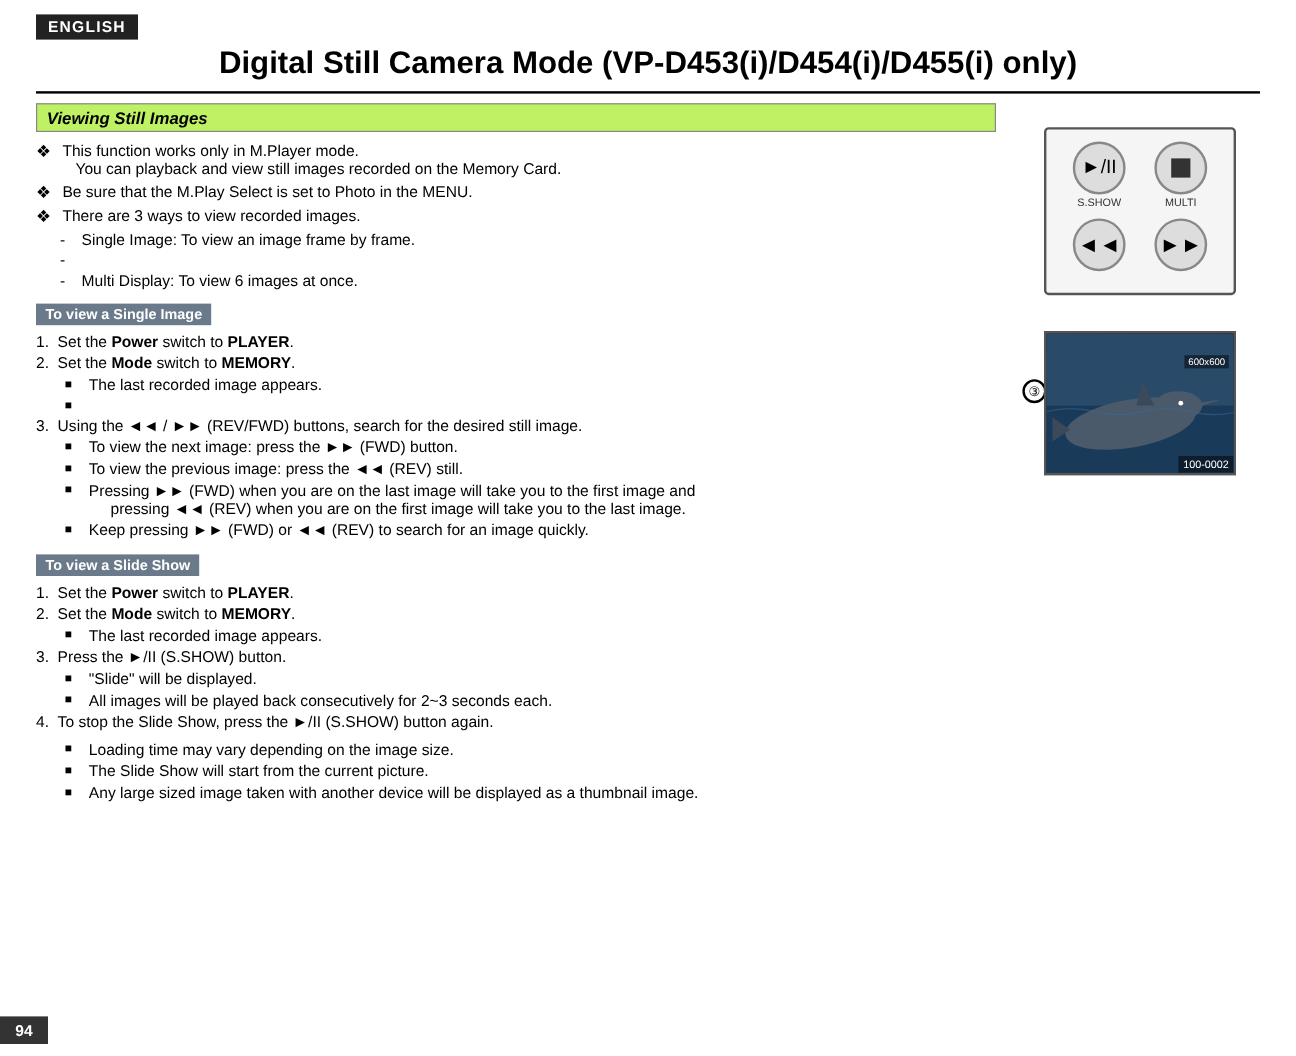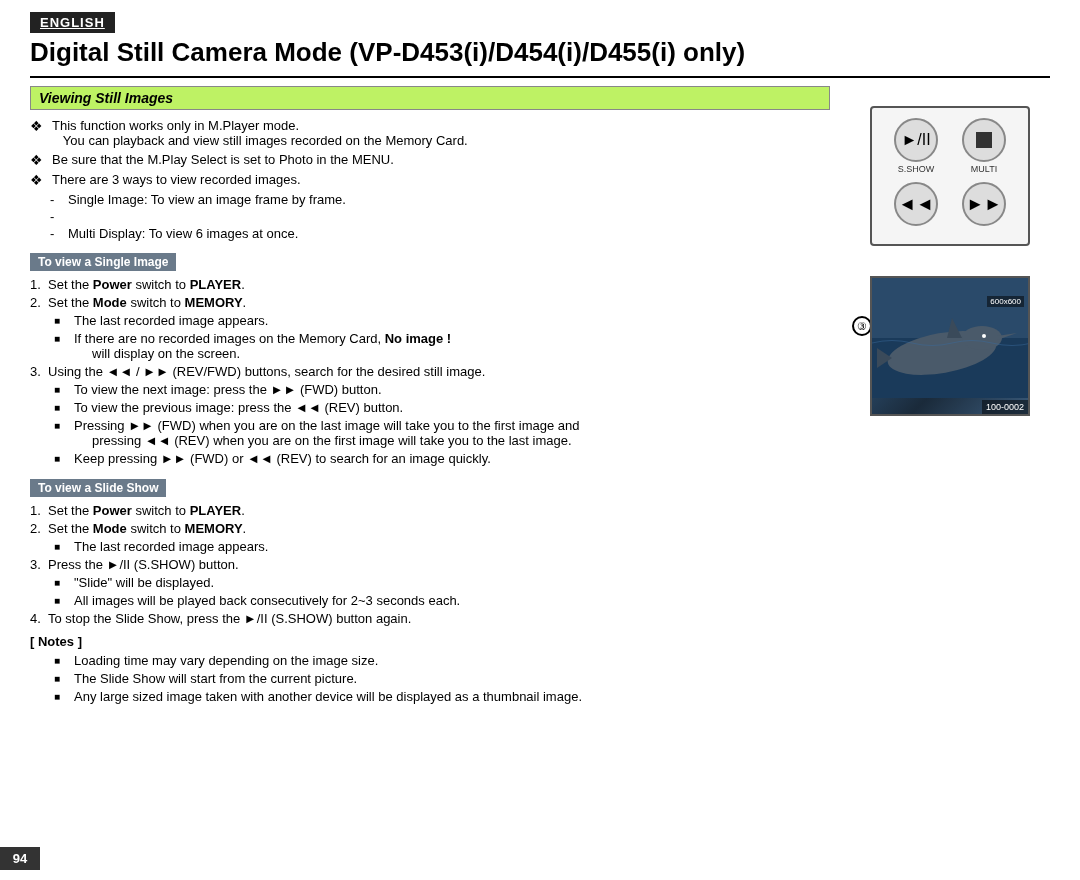--- a/index.html
+++ b/index.html
@@ -25,33 +25,33 @@
     .english-bar {
       background: #222;
       color: #fff;
       font-weight: bold;
       font-size: 13px;
       padding: 3px 10px;
       display: inline-block;
       margin-left: 30px;
       margin-top: 12px;
       letter-spacing: 1px;
-      text-decoration: underline;
     }
 
     
     .main-title {
       font-size: 26px;
       font-weight: bold;
       margin-left: 30px;
       margin-top: 4px;
       margin-bottom: 8px;
       border-bottom: 2px solid #000;
       padding-bottom: 8px;
       margin-right: 30px;
+      text-align: center;
     }
 
     .content-wrapper {
       display: flex;
       margin-left: 30px;
       margin-right: 30px;
     }
 
     .left-column {
       flex: 1;
@@ -192,21 +192,21 @@
     .camera-preview {
       margin-top: 20px;
       width: 160px;
       position: relative;
     }
 
     .preview-frame {
       border: 2px solid #555;
       background: #222;
       width: 160px;
-      height: 140px;
+      height: 120px;
       overflow: hidden;
       position: relative;
     }
 
     .preview-overlay-top {
       position: absolute;
       top: 0;
       left: 0;
       right: 0;
       background: rgba(0,0,0,0.6);
@@ -332,33 +332,32 @@
       <div class="numbered-item">
         <span class="num">2.</span>
         <span>Set the <b>Mode</b> switch to <b>MEMORY</b>.</span>
       </div>
       <div class="square-bullet">
         <span class="square-sym">■</span>
         <span>The last recorded image appears.</span>
       </div>
       <div class="square-bullet">
         <span class="square-sym">■</span>
-        <span>If there are no recorded images on the Memory Card, <b>No image !</b><br>&nbsp;&nbsp;&nbsp;&nbsp;&nbsp;will display on the screen.</span>
       </div>
       <div class="numbered-item">
         <span class="num">3.</span>
         <span>Using the ◄◄ / ►► (REV/FWD) buttons, search for the desired still image.</span>
       </div>
       <div class="square-bullet">
         <span class="square-sym">■</span>
         <span>To view the next image: press the ►► (FWD) button.</span>
       </div>
       <div class="square-bullet">
         <span class="square-sym">■</span>
-        <span>To view the previous image: press the ◄◄ (REV) button.</span>
+        <span>To view the previous image: press the ◄◄ (REV) still.</span>
       </div>
       <div class="square-bullet">
         <span class="square-sym">■</span>
         <span>Pressing ►► (FWD) when you are on the last image will take you to the first image and<br>&nbsp;&nbsp;&nbsp;&nbsp;&nbsp;pressing ◄◄ (REV) when you are on the first image will take you to the last image.</span>
       </div>
       <div class="square-bullet">
         <span class="square-sym">■</span>
         <span>Keep pressing ►► (FWD) or ◄◄ (REV) to search for an image quickly.</span>
       </div>
 
@@ -389,21 +388,20 @@
         <span class="square-sym">■</span>
         <span>All images will be played back consecutively for 2~3 seconds each.</span>
       </div>
       <div class="numbered-item">
         <span class="num">4.</span>
         <span>To stop the Slide Show, press the ►/II (S.SHOW) button again.</span>
       </div>
 
       
       <div class="notes-section">
-        <div class="notes-label">[ Notes ]</div>
         <div class="square-bullet">
           <span class="square-sym">■</span>
           <span>Loading time may vary depending on the image size.</span>
         </div>
         <div class="square-bullet">
           <span class="square-sym">■</span>
           <span>The Slide Show will start from the current picture.</span>
         </div>
         <div class="square-bullet">
           <span class="square-sym">■</span>

